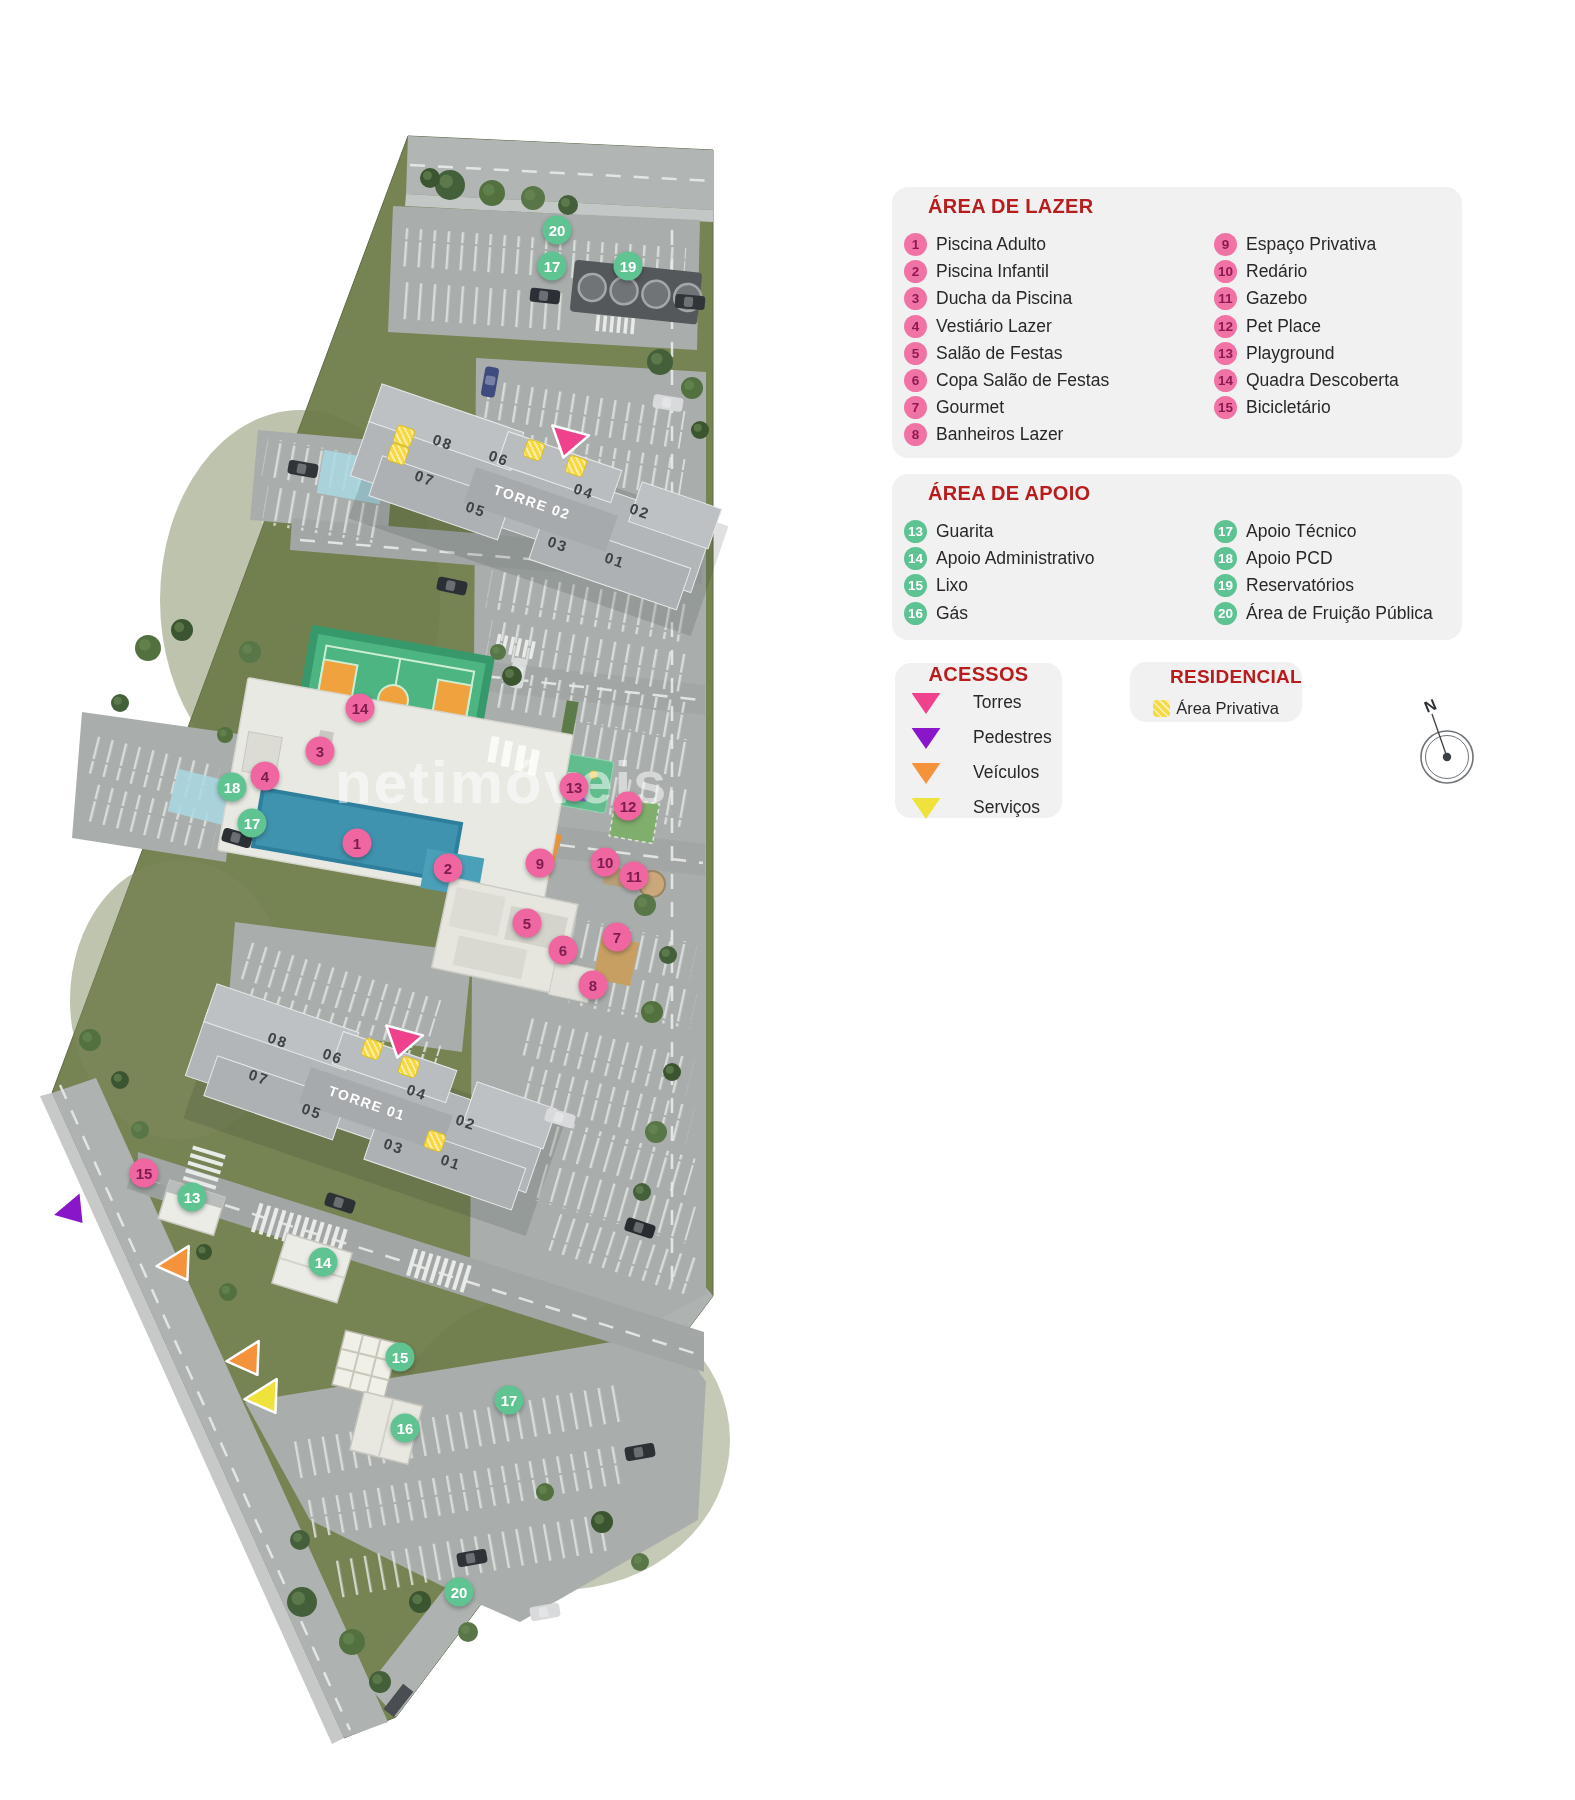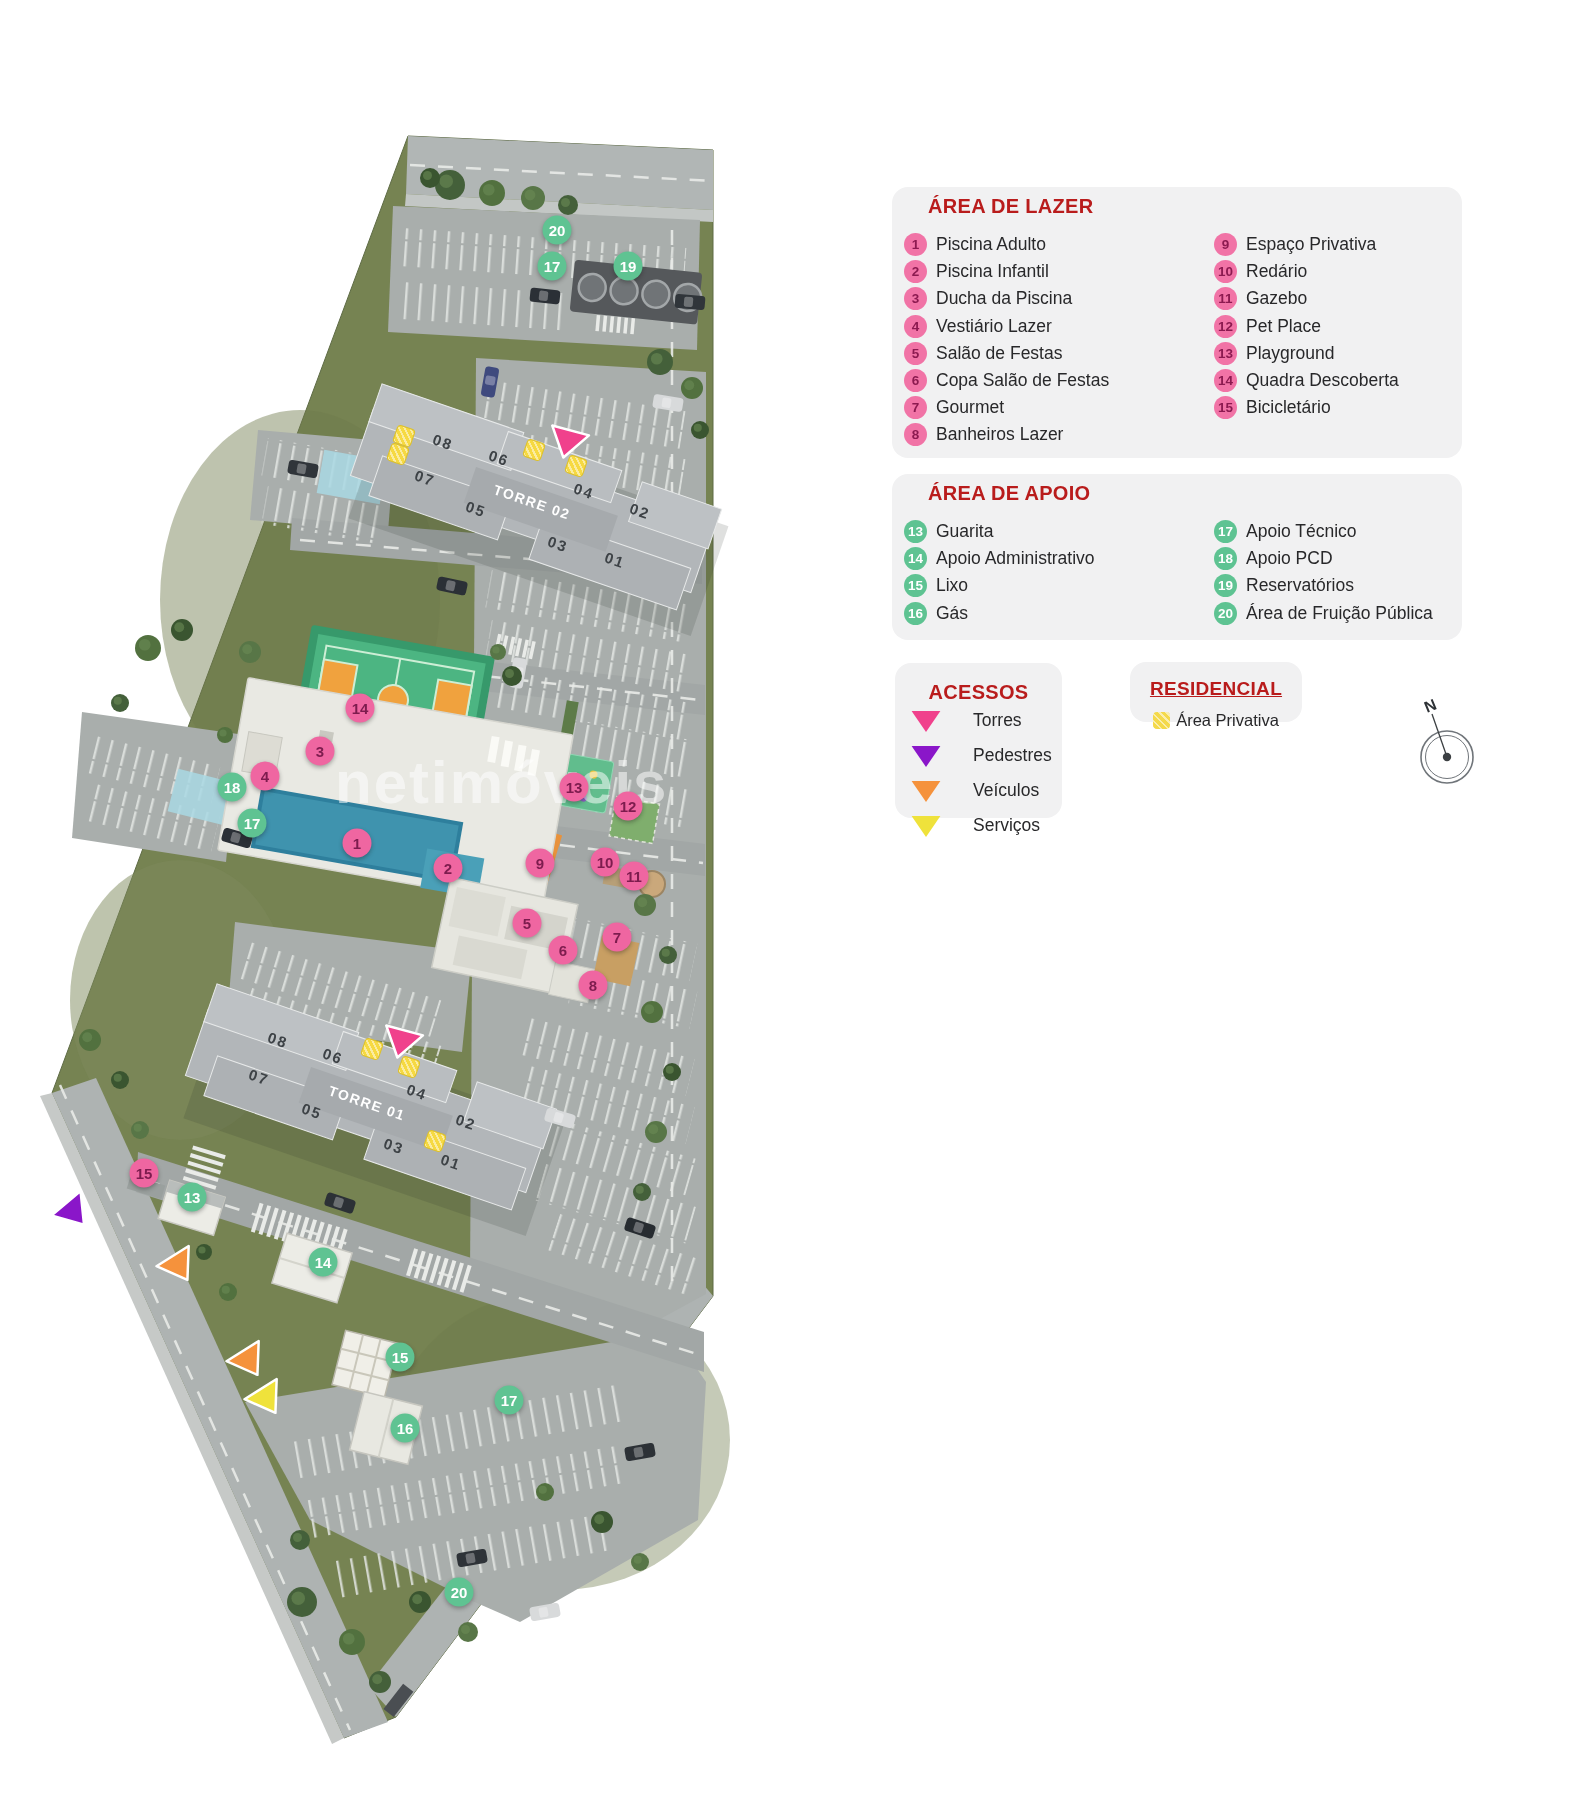--- a/index.html
+++ b/index.html
@@ -21,27 +21,27 @@
   .p-apoio h2{position:absolute;left:36px;top:8px;}
   .cols{position:absolute;left:12px;top:44px;right:8px;display:flex;}
   .cols ul{list-style:none;margin:0;padding:0;}
   .col1{width:310px;}
   .cols li{display:flex;align-items:center;height:27.2px;font-size:17.5px;}
   .dot{width:23px;height:23px;border-radius:50%;margin-right:9px;flex:0 0 23px;
        display:flex;align-items:center;justify-content:center;font-size:13.5px;font-weight:bold;}
   .dot.pk{background:#f173a6;color:#8c1a50;}
   .dot.gr{background:#5ec392;color:#ffffff;}
   .p-acessos{left:895px;top:663px;width:167px;height:155px;}
-  .p-acessos h2{text-align:center;padding-top:18px;}
+  .p-acessos h2{text-align:center;padding-top:0;}
   .p-acessos ul{list-style:none;margin:6px 0 0 0;padding:0 0 0 16px;}
   .p-acessos li{display:flex;height:35px;font-size:17.5px;gap:20px;}
   .tri{width:30px;height:22px;margin-right:12px;flex:0 0 30px;
        clip-path:polygon(2% 5%,98% 5%,50% 100%);background:#ccc;}
   .p-res{left:1130px;top:662px;width:172px;height:60px;}
-  .p-res h2{text-align:center;padding-top:16px;font-size:19px;text-decoration:underline;}
+  .p-res h2{text-align:right;padding-top:4px;font-size:19px;}
   .res-row{display:flex;align-items:center;justify-content:center;margin-top:11px;font-size:16.5px;}
   .swatch{width:17px;height:17px;border-radius:4px;margin-right:6px;background:#f4d94a;
           background-image:repeating-linear-gradient(45deg,rgba(255,255,255,.55) 0 2px,transparent 2px 5px);}
   .compass{position:absolute;left:1387px;top:697px;z-index:4;}
   
   .mm{position:absolute;width:29px;height:29px;border-radius:50%;transform:translate(-50%,-50%);
       display:flex;align-items:center;justify-content:center;font-size:15px;font-weight:bold;
       box-shadow:0 2px 4px rgba(25,25,25,.35);}
   .mm.pk{background:#ef66a1;color:#7d1c4e;}
   .mm.gr{background:#5fc392;color:#ffffff;}

